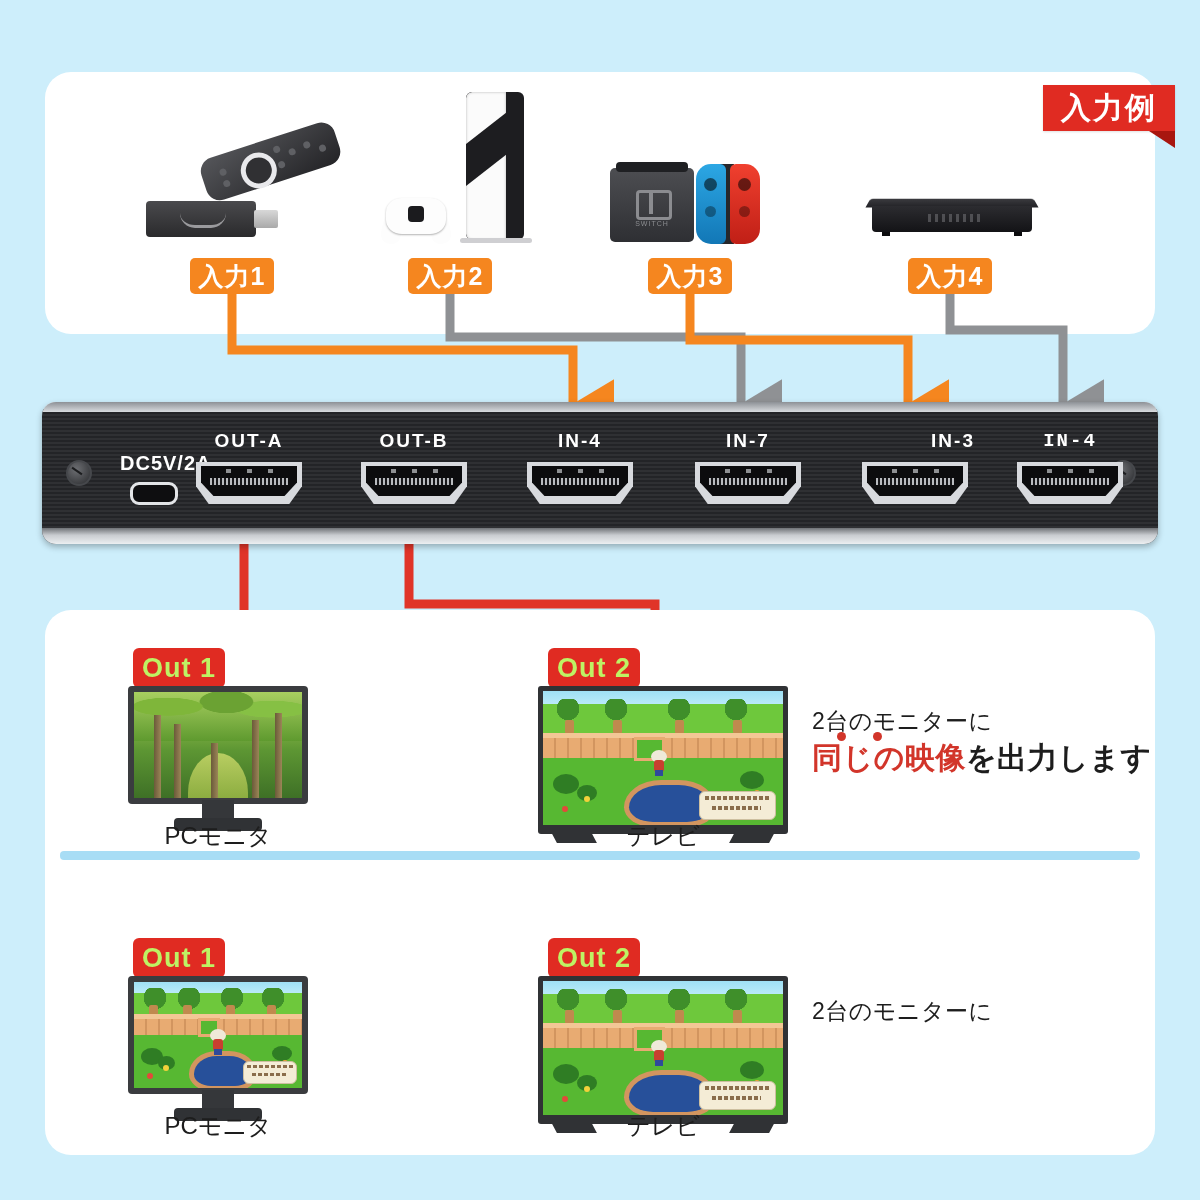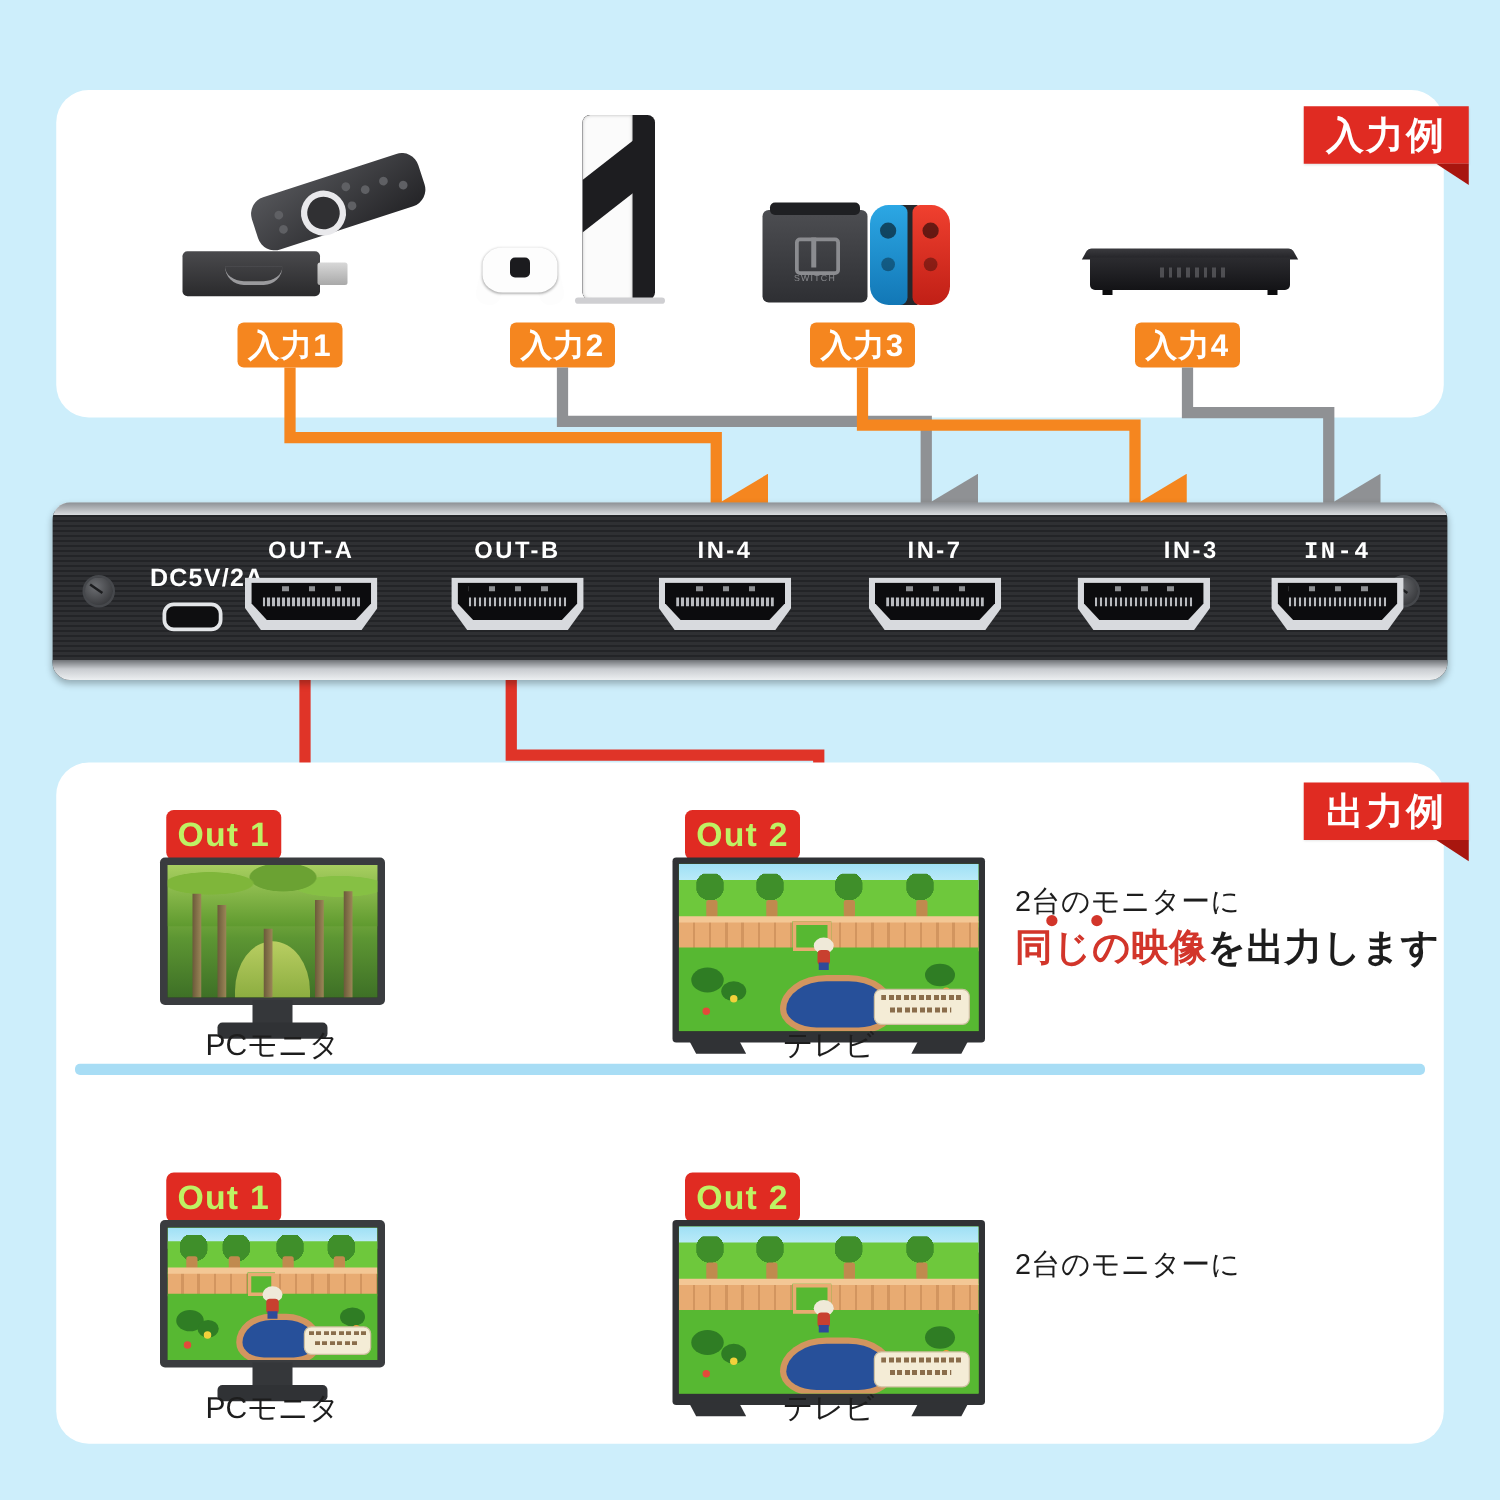--- a/index.html
+++ b/index.html
@@ -377,24 +377,20 @@
       </div>
 
     <div class="portlabel" style="left:968px;font-family:Liberation Mono, monospace;">IN-4</div>
     <div class="hdmi" style="left:975px;">
         <i></i>
       </div>
   </div>
 
   <div class="panel" id="panel-output"></div>
 
-  <div class="ribbon" id="ribbon-output">
-    <span>出力例</span>
-    <span class="fold"></span>
-  </div>
 
   <div class="outbadge" style="left:133px;top:648px;">
     <span>Out 1</span>
   </div>
 
   <div class="pcmon" style="left:128px;top:686px;">
     <div class="bez">
       <div class="scr">
         <div class="forest">
           <div class="can"></div>

